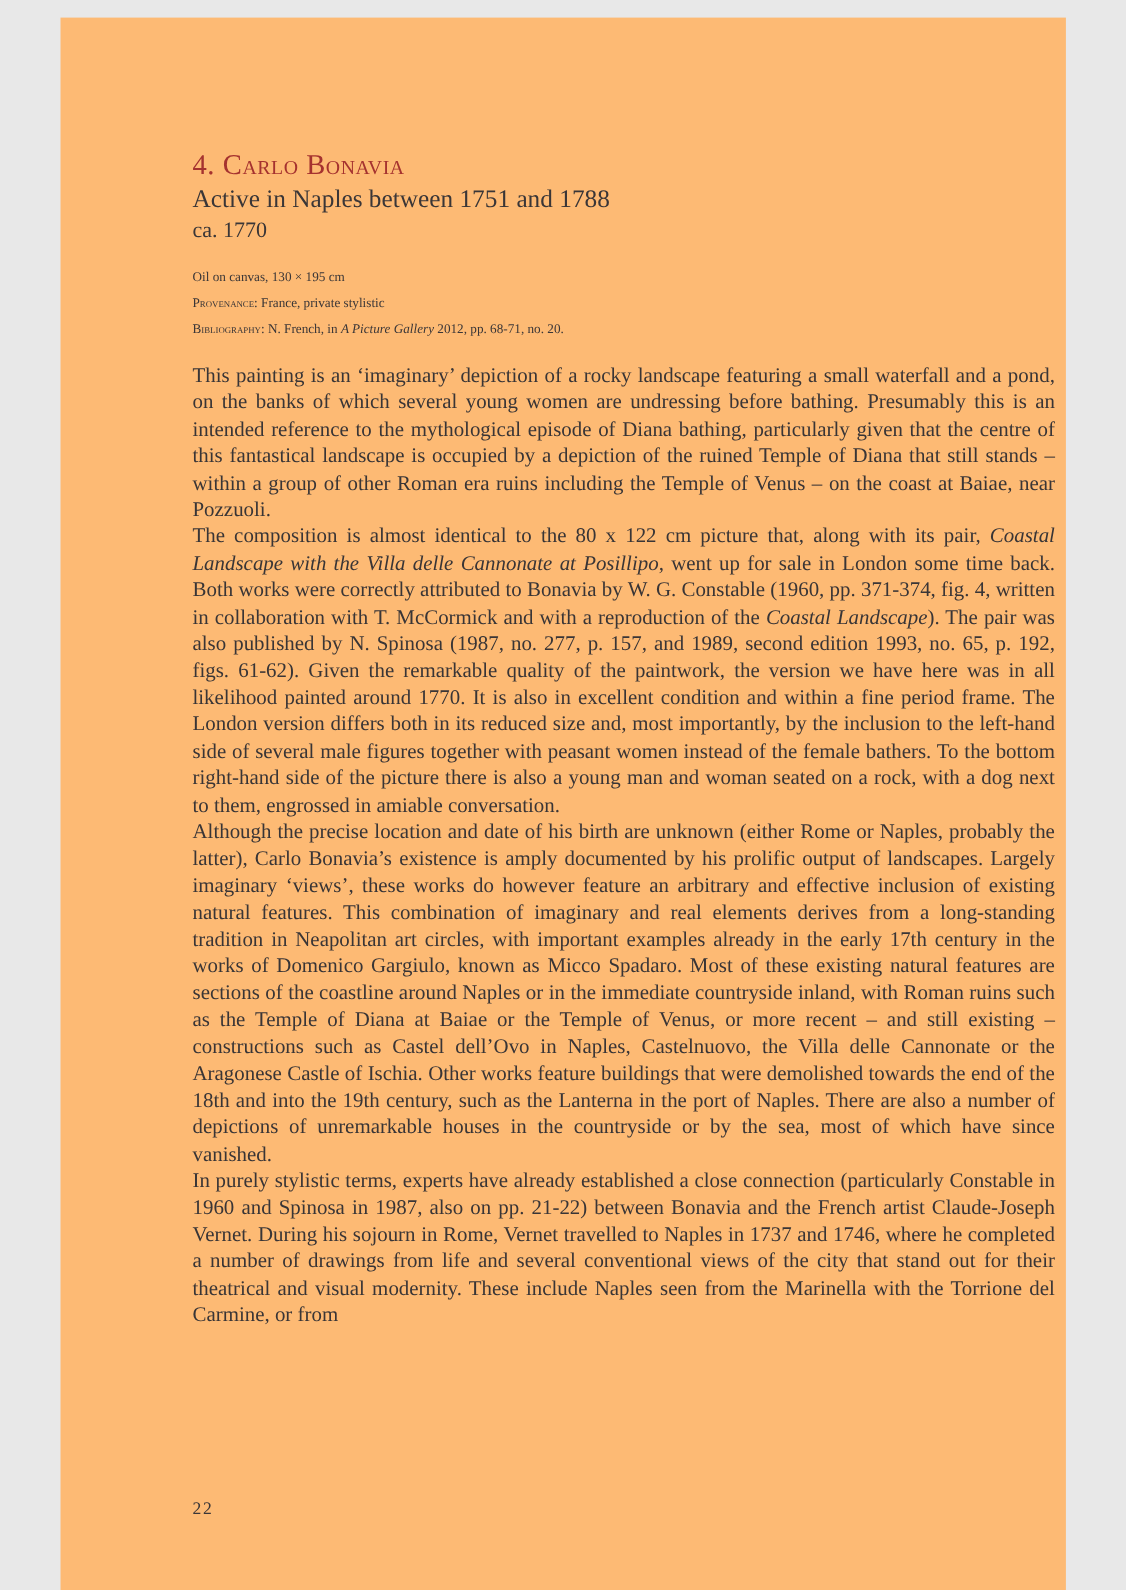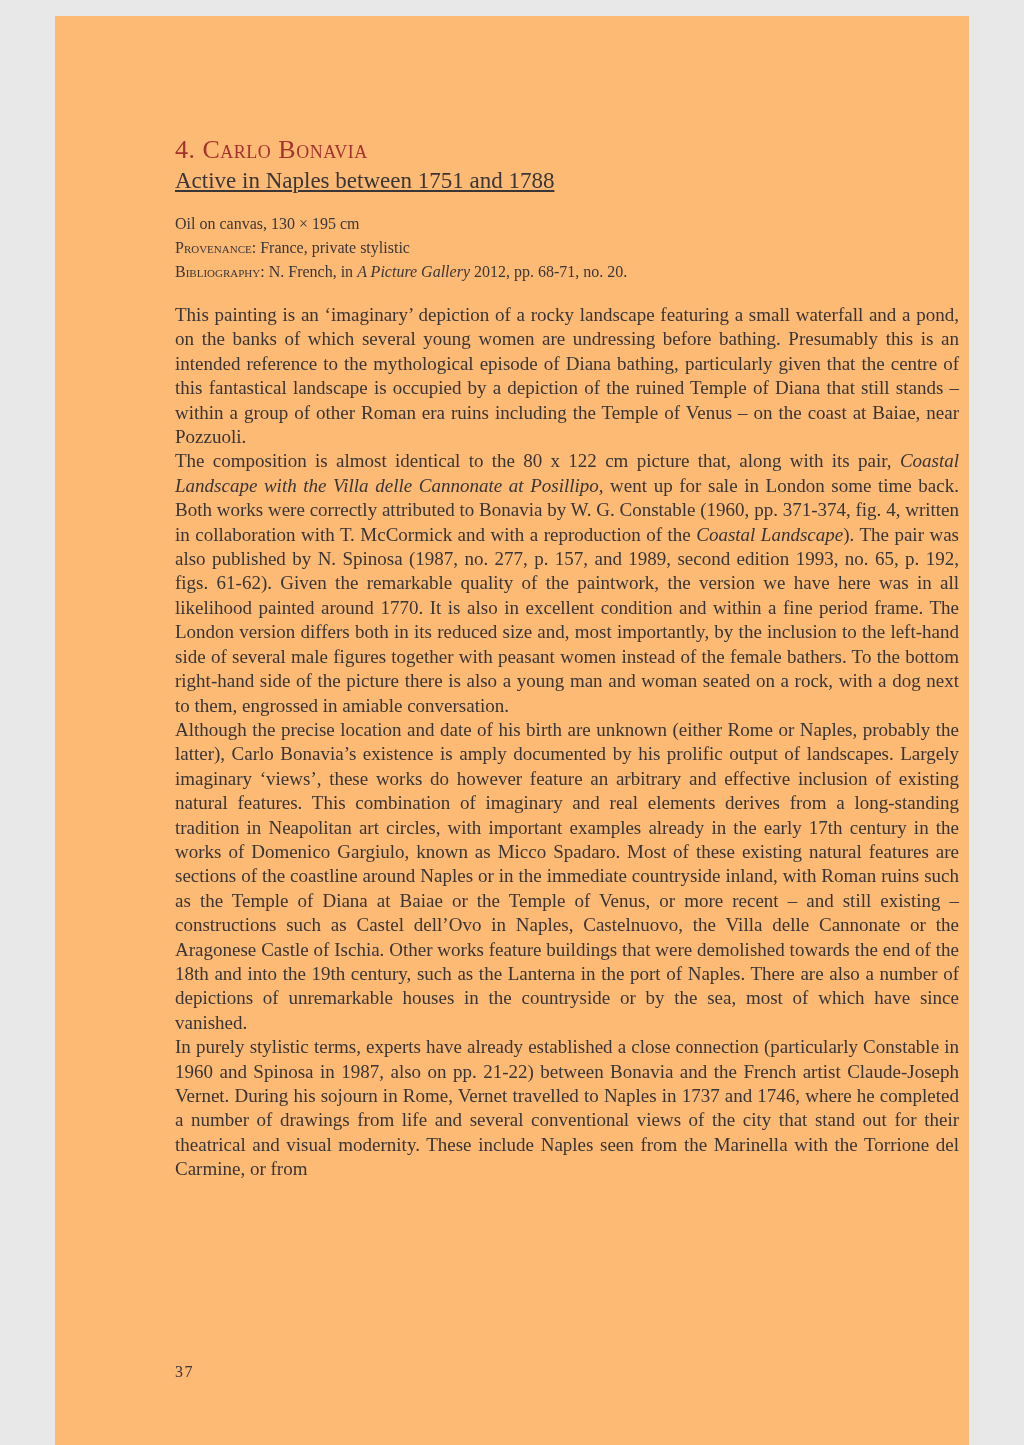--- a/index.html
+++ b/index.html
@@ -30,39 +30,38 @@
     font-weight: normal;
     font-variant: small-caps;
     letter-spacing: 0.5px;
     color: #a5322f;
   }
   .artist-activity {
     margin: 2px 0 0 0;
     font-size: 23px;
     line-height: 28px;
     color: #3a3637;
-    text-decoration: underline;
   }
   .work-title {
     margin: 26px 0 0 0;
     font-size: 25px;
     line-height: 30px;
     font-weight: normal;
     font-style: italic;
     color: #b23430;
   }
   .work-date {
     margin: 2px 0 0 0;
     font-size: 20px;
     line-height: 25px;
     color: #3a3637;
   }
   .tombstone {
     margin-top: 17px;
-    font-size: 16px;
+    font-size: 12px;
     line-height: 24px;
     color: #3a3637;
   }
   .tombstone p {
     margin: 0;
   }
   .label-sc {
     font-variant: small-caps;
   }
   .body-text {
@@ -92,30 +91,31 @@
 <body>
 
 <div class="page">
   <div class="content">
 
     <h1 class="cat-heading">4. Carlo Bonavia</h1>
 
     <p class="artist-activity">Active in Naples between 1751 and 1788</p>
 
 
+    <p class="work-date">ca. 1770</p>
 
     <div class="tombstone">
       <p>Oil on canvas, 130 × 195 cm</p>
       <p><span class="label-sc">Provenance:</span> <span>France, private stylistic</span></p>
       <p><span class="label-sc">Bibliography:</span> <span><span>N. French, in </span><span class="italic">A Picture Gallery</span><span> 2012, pp. 68-71, no. 20.</span></span></p>
     </div>
 
     <div class="body-text">
         <p class="body-para"><span>This painting is an ‘imaginary’ depiction of a rocky landscape featuring a small waterfall and a pond, on the banks of which several young women are undressing before bathing. Presumably this is an intended reference to the mythological episode of Diana bathing, particularly given that the centre of this fantastical landscape is occupied by a depiction of the ruined Temple of Diana that still stands – within a group of other Roman era ruins including the Temple of Venus – on the coast at Baiae, near Pozzuoli.</span></p>
         <p class="body-para"><span>The composition is almost identical to the 80 x 122 cm picture that, along with its pair, </span><span class="italic">Coastal Landscape with the Villa delle Cannonate at Posillipo</span><span>, went up for sale in London some time back. Both works were correctly attributed to Bonavia by W. G. Constable (1960, pp. 371-374, fig. 4, written in collaboration with T. McCormick and with a reproduction of the </span><span class="italic">Coastal Landscape</span><span>). The pair was also published by N. Spinosa (1987, no. 277, p. 157, and 1989, second edition 1993, no. 65, p. 192, figs. 61-62). Given the remarkable quality of the paintwork, the version we have here was in all likelihood painted around 1770. It is also in excellent condition and within a fine period frame. The London version differs both in its reduced size and, most importantly, by the inclusion to the left-hand side of several male figures together with peasant women instead of the female bathers. To the bottom right-hand side of the picture there is also a young man and woman seated on a rock, with a dog next to them, engrossed in amiable conversation.</span></p>
         <p class="body-para"><span>Although the precise location and date of his birth are unknown (either Rome or Naples, probably the latter), Carlo Bonavia’s existence is amply documented by his prolific output of landscapes. Largely imaginary ‘views’, these works do however feature an arbitrary and effective inclusion of existing natural features. This combination of imaginary and real elements derives from a long-standing tradition in Neapolitan art circles, with important examples already in the early 17th century in the works of Domenico Gargiulo, known as Micco Spadaro. Most of these existing natural features are sections of the coastline around Naples or in the immediate countryside inland, with Roman ruins such as the Temple of Diana at Baiae or the Temple of Venus, or more recent – and still existing – constructions such as Castel dell’Ovo in Naples, Castelnuovo, the Villa delle Cannonate or the Aragonese Castle of Ischia. Other works feature buildings that were demolished towards the end of the 18th and into the 19th century, such as the Lanterna in the port of Naples. There are also a number of depictions of unremarkable houses in the countryside or by the sea, most of which have since vanished.</span></p>
         <p class="body-para"><span>In purely stylistic terms, experts have already established a close connection (particularly Constable in 1960 and Spinosa in 1987, also on pp. 21-22) between Bonavia and the French artist Claude-Joseph Vernet. During his sojourn in Rome, Vernet travelled to Naples in 1737 and 1746, where he completed a number of drawings from life and several conventional views of the city that stand out for their theatrical and visual modernity. These include Naples seen from the Marinella with the Torrione del Carmine, or from</span></p>
       </div>
 
   </div>
 
-  <div class="page-number">37</div>
+  <div class="page-number">22</div>
 </div>
 
 </body></html>

